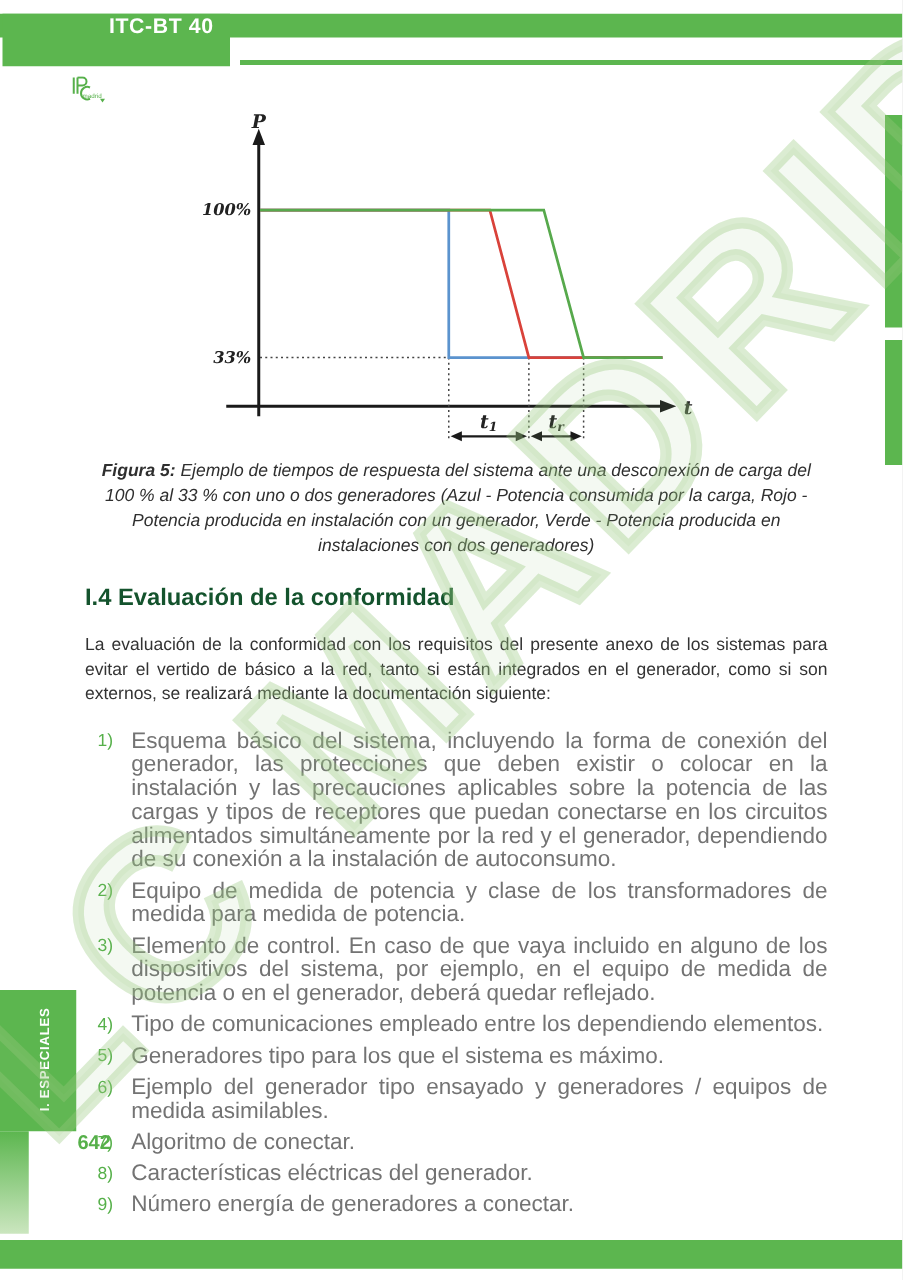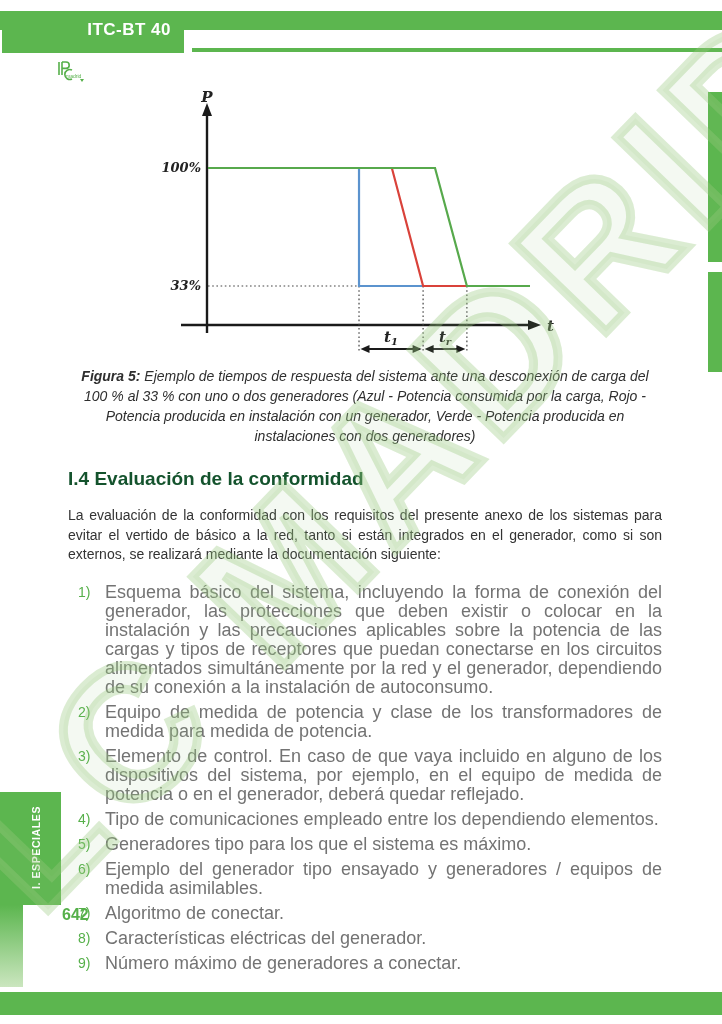--- a/index.html
+++ b/index.html
@@ -1,21 +1,21 @@
 <!DOCTYPE html>
 <html><head>
 <meta charset="utf-8">
 <style>
   html,body{margin:0;padding:0;background:#e9e9e9;}
   .page{position:relative;width:722px;height:1024px;background:#fff;overflow:hidden;
         font-family:"Liberation Sans",sans-serif;color:#333;}
   
   .topbar{position:absolute;left:0;top:11px;width:722px;height:19px;background:#5cb64f;}
   .itc-box{position:absolute;left:2px;top:11px;width:182px;height:42px;background:#5cb64f;
-           display:flex;align-items:center;justify-content:flex-end;padding:0 13px 5px 0;box-sizing:border-box;}
+           display:flex;align-items:flex-start;justify-content:flex-end;padding:0 13px 5px 0;box-sizing:border-box;}
   .itc-box span{color:#fff;font-weight:bold;font-size:17px;letter-spacing:.5px;}
   .chapter{position:absolute;left:197px;top:33px;font-size:15px;color:#58595b;letter-spacing:.4px;}
   .underline{position:absolute;left:192px;top:48px;width:530px;height:4px;background:#5cb64f;}
   .logo{position:absolute;left:52px;top:61px;width:34px;height:22px;}
   
   .rtab{position:absolute;right:0;width:14px;background:#5cb64f;}
   .rtab1{top:92px;height:170px;}
   .rtab2{top:272px;height:100px;}
   .ltab{position:absolute;left:0;top:792px;width:61px;height:113px;background:#5cb64f;}
   .ltab-text{position:absolute;left:30px;top:14px;writing-mode:vertical-rl;transform:rotate(180deg);
@@ -138,21 +138,21 @@
         <div class="li">
           <span class="num">7)</span>
           <span class="litext"><span>Algoritmo de conectar.</span></span>
         </div>
         <div class="li">
           <span class="num">8)</span>
           <span class="litext"><span>Características eléctricas del generador.</span></span>
         </div>
         <div class="li">
           <span class="num">9)</span>
-          <span class="litext"><span>Número máximo de generadores a conectar.</span></span>
+          <span class="litext"><span>Número energía de generadores a conectar.</span></span>
         </div>
       </div>
   </div>
 
   <div class="pagenum">642</div>
 
   <div class="ltab">
     <div class="ltab-text">I. ESPECIALES</div>
   </div>
   <div class="lstrip"></div>

